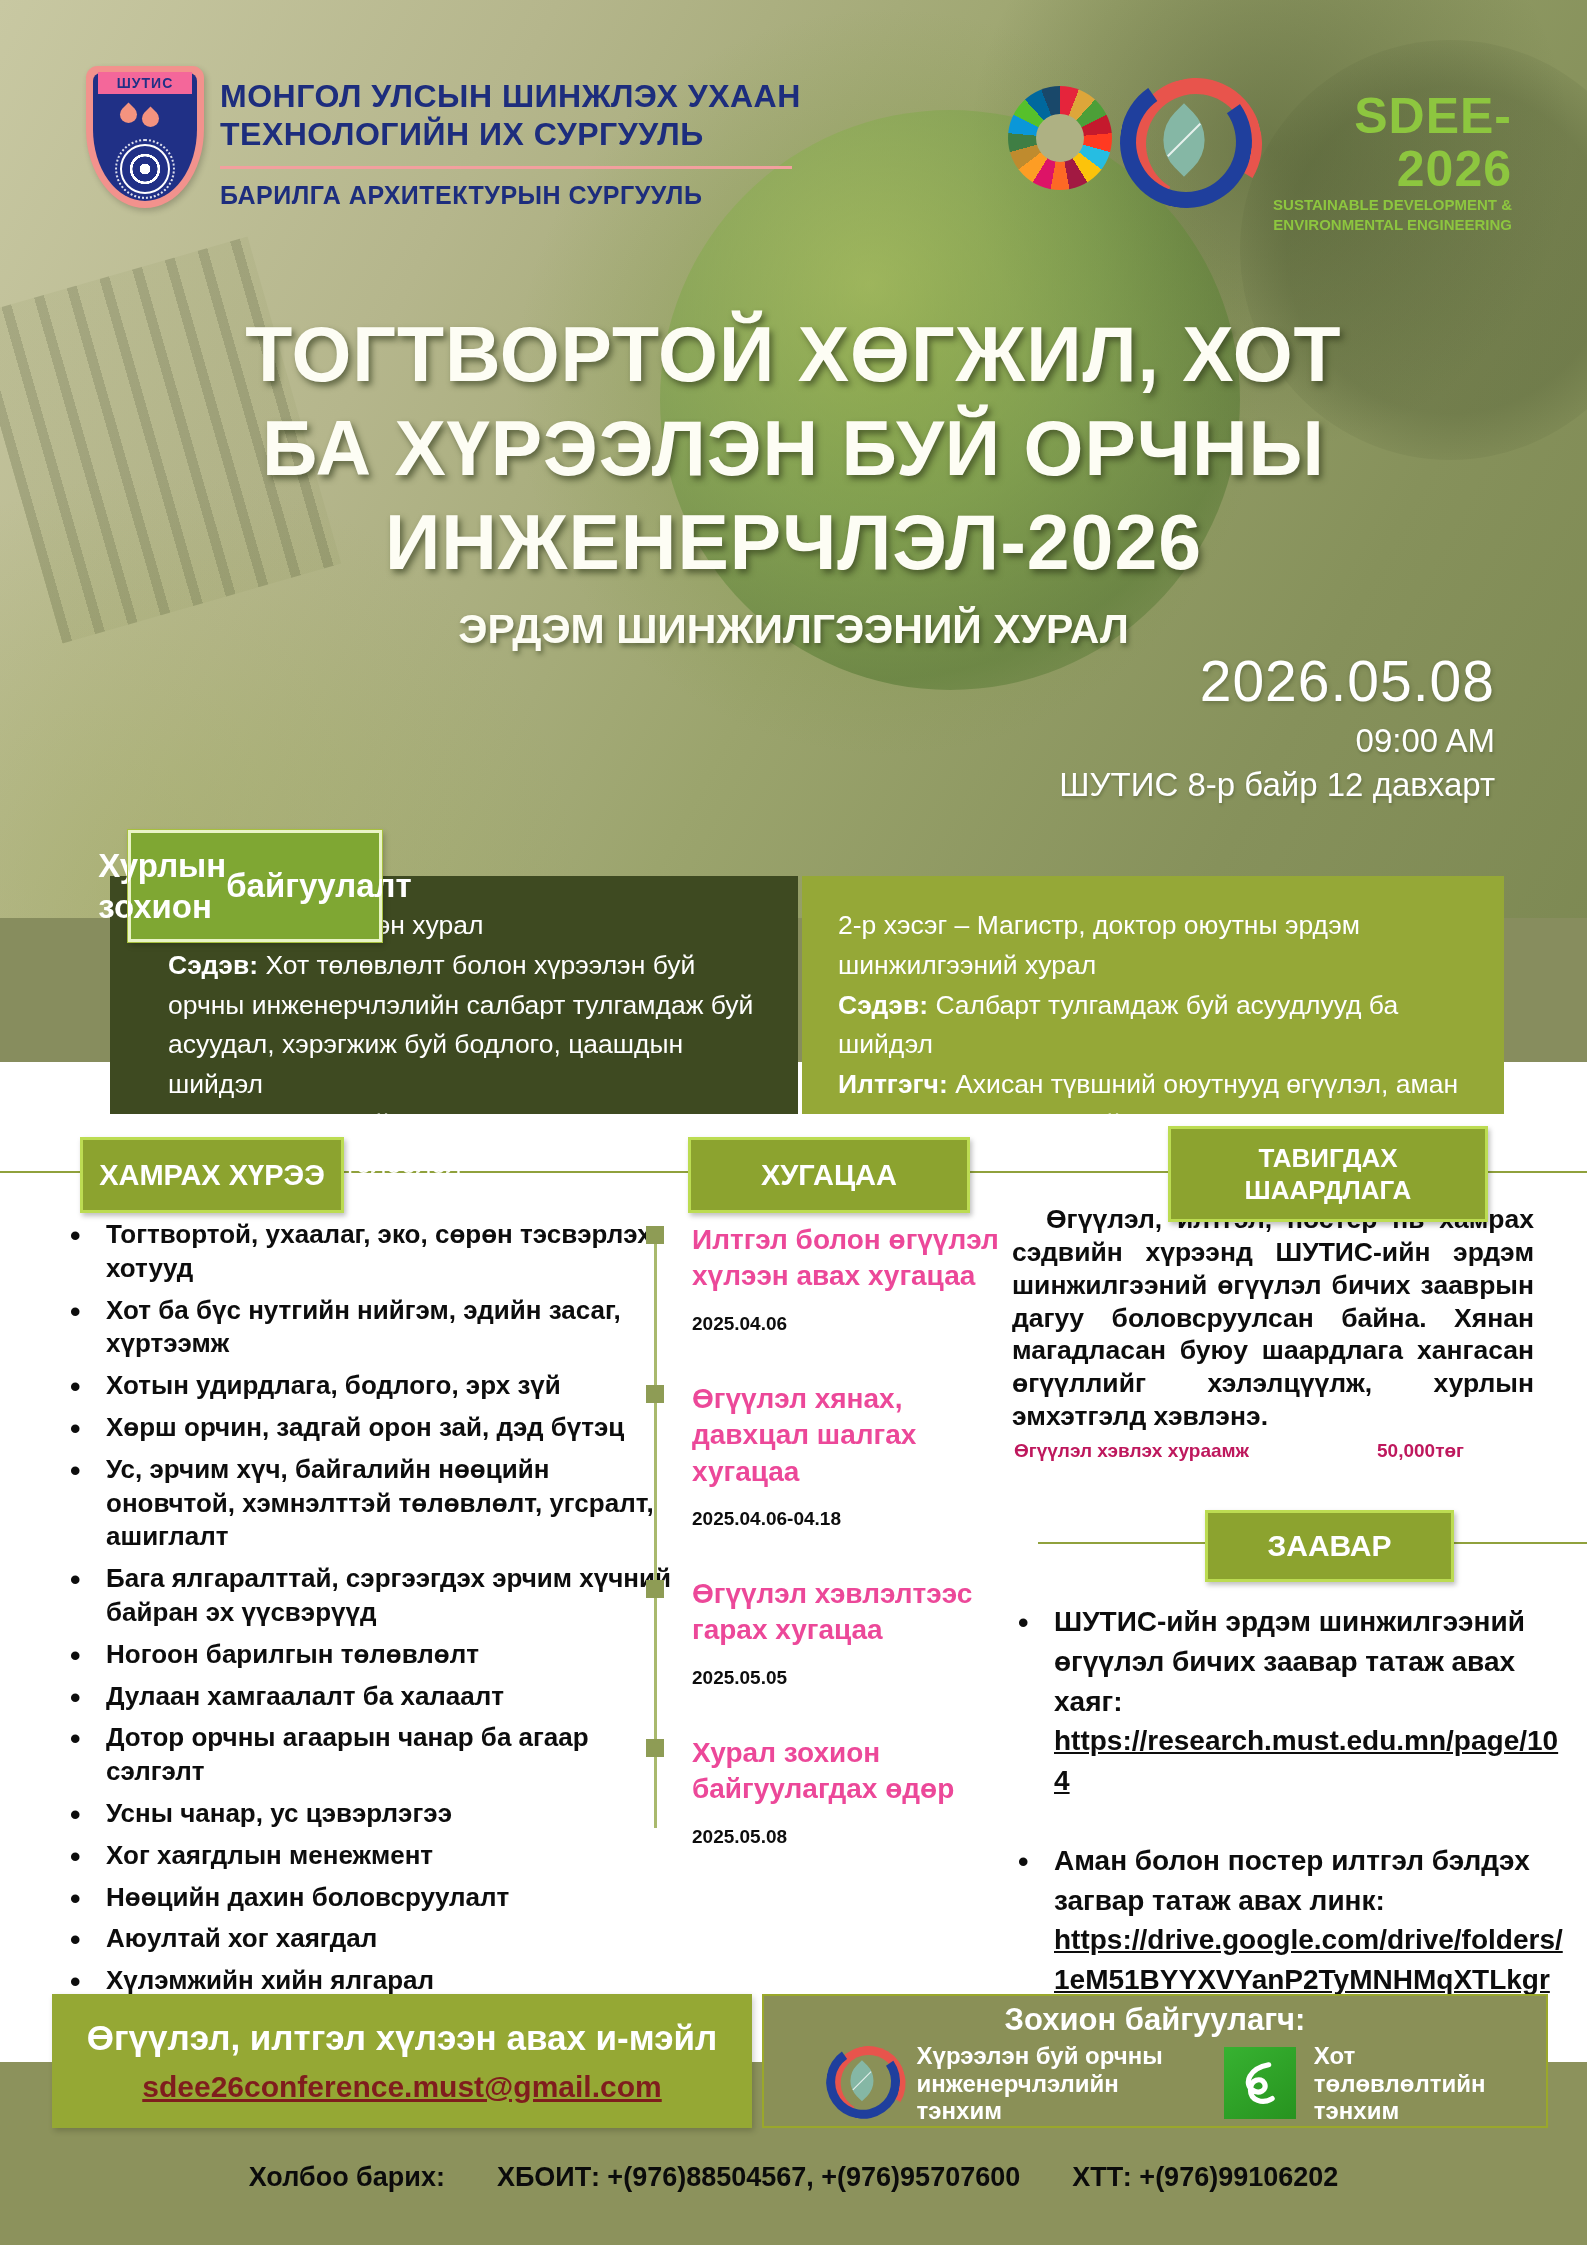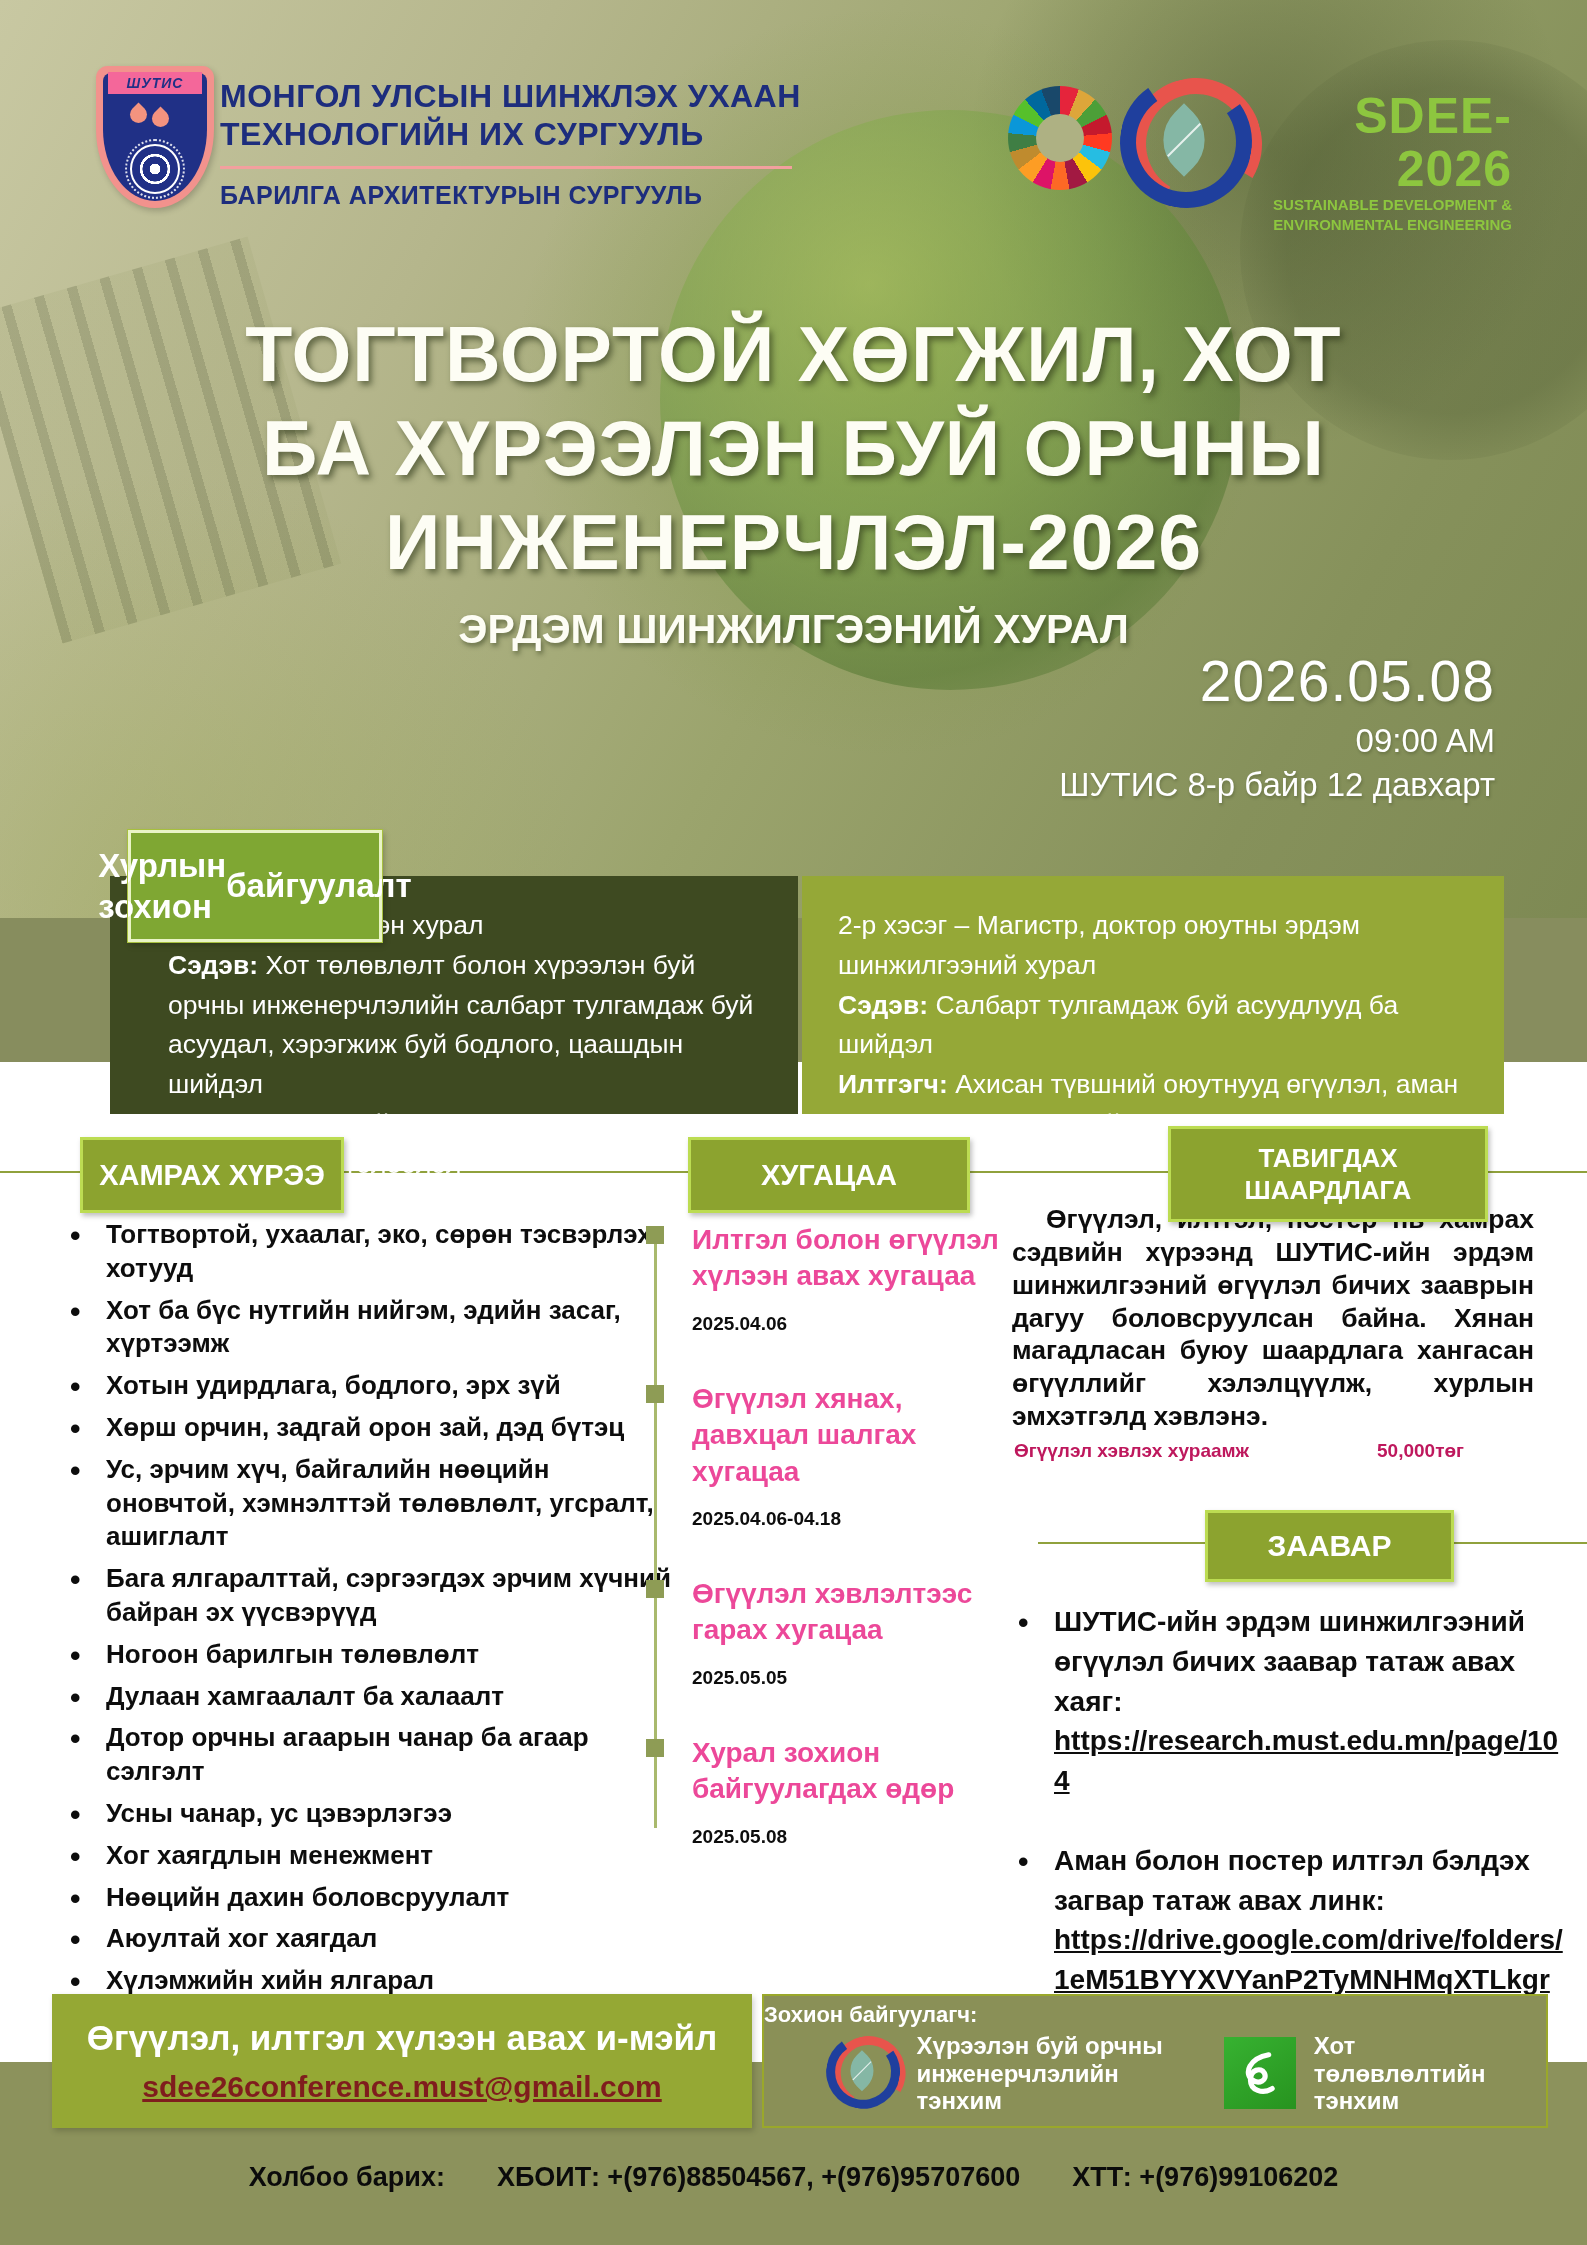--- a/index.html
+++ b/index.html
@@ -15,22 +15,22 @@
       linear-gradient(118deg,#c8c8a2 0%,#b5b68c 26%,#9ba46d 52%,#86915b 78%,#7c8852 100%);}
   .globe{position:absolute;left:660px;top:110px;width:580px;height:580px;border-radius:50%;opacity:.55;
       background:radial-gradient(circle at 36% 30%, #a9c75c 0%, #77a046 42%, #51762f 72%, rgba(70,100,40,.05) 100%);}
   .panel-shape{position:absolute;left:10px;top:270px;width:290px;height:340px;transform:rotate(-16deg);opacity:.35;
       background:repeating-linear-gradient(90deg, rgba(45,55,20,.55) 0 10px, rgba(120,130,70,.25) 10px 34px);}
   .trees-shape{position:absolute;left:1240px;top:40px;width:420px;height:420px;border-radius:50%;opacity:.30;
       background:radial-gradient(circle,#43502a 0%, #43502a 55%, rgba(67,80,42,0) 78%);}
   .hero-band{position:absolute;left:0;top:918px;width:100%;height:144px;background:#878d5e;}
 
   
-  .shield{position:absolute;left:96px;top:66px;width:118px;height:142px;background:#f2928d;
-      border-radius:12px 12px 52% 52% / 12px 12px 58% 58%;box-shadow:2px 3px 6px rgba(0,0,0,.20);font-style:italic;}
+  .shield{position:absolute;left:86px;top:66px;width:118px;height:142px;background:#f2928d;
+      border-radius:12px 12px 52% 52% / 12px 12px 58% 58%;box-shadow:2px 3px 6px rgba(0,0,0,.20);}
   .shield-inner{position:absolute;inset:7px;background:#203086;border-radius:8px 8px 50% 50% / 8px 8px 56% 56%;}
   .shield-band{position:absolute;top:6px;left:12px;right:12px;height:22px;background:#f4679a;
       display:flex;align-items:center;justify-content:center;font-size:14px;font-weight:bold;color:#203086;letter-spacing:1px;}
   .drop{position:absolute;width:17px;height:17px;background:#f4937f;border-radius:0 50% 50% 50%;}
   .drop.d1{left:34px;top:40px;transform:rotate(45deg);}
   .drop.d2{left:56px;top:44px;transform:rotate(45deg);}
   .emblem{position:absolute;bottom:14px;left:50%;transform:translateX(-50%);width:46px;height:46px;border-radius:50%;
       border:2px solid #fff;outline:2px dotted rgba(255,255,255,.85);outline-offset:3px;
       background:radial-gradient(circle,#ffffff 0 16%,#203086 17% 38%,#ffffff 39% 46%,#203086 47%);}
   .brand-text{position:absolute;left:220px;top:78px;}
@@ -120,21 +120,21 @@
   .instr-link{text-decoration:underline;word-break:break-all;color:#0d0d0d;display:block;}
 
   
   .footer-band{position:absolute;left:0;top:2062px;width:1587px;height:183px;background:#8c925c;}
   .email-box{position:absolute;left:52px;top:1994px;width:700px;height:134px;background:#95a834;z-index:2;
       display:flex;flex-direction:column;align-items:center;justify-content:center;box-shadow:2px 3px 6px rgba(0,0,0,.18);}
   .email-title{font-size:35px;font-weight:bold;color:#ffffff;}
   .email-addr{font-size:30px;font-weight:bold;color:#7f1d1d;text-decoration:underline;margin-top:12px;}
   .organizer-box{position:absolute;left:762px;top:1994px;width:786px;height:134px;background:#8a9057;
       border:2px solid #9aa82a;z-index:2;box-sizing:border-box;}
-  .org-title{text-align:left;font-size:22px;font-weight:bold;color:#ffffff;margin-top:6px;}
+  .org-title{text-align:center;font-size:31px;font-weight:bold;color:#ffffff;margin-top:6px;}
   .org-entries{display:flex;justify-content:space-around;align-items:center;margin-top:4px;padding:0 30px;}
   .org-entry{display:flex;align-items:center;gap:18px;}
   .org-entry-label{font-size:24px;font-weight:bold;color:#ffffff;line-height:1.15;}
   .leaf-small-wrap{width:74px;height:74px;position:relative;}
   .leaf-small-wrap .leaf-logo{transform:scale(.56);transform-origin:top left;left:0;top:0;}
   .green-square{width:72px;height:72px;background:linear-gradient(145deg,#37b231,#27931f);
       display:flex;align-items:center;justify-content:center;}
   .footer-contact{position:absolute;left:0;top:2162px;width:1587px;display:flex;justify-content:center;gap:52px;
       font-size:27px;font-weight:bold;color:#0b0b0b;}
 </style>

